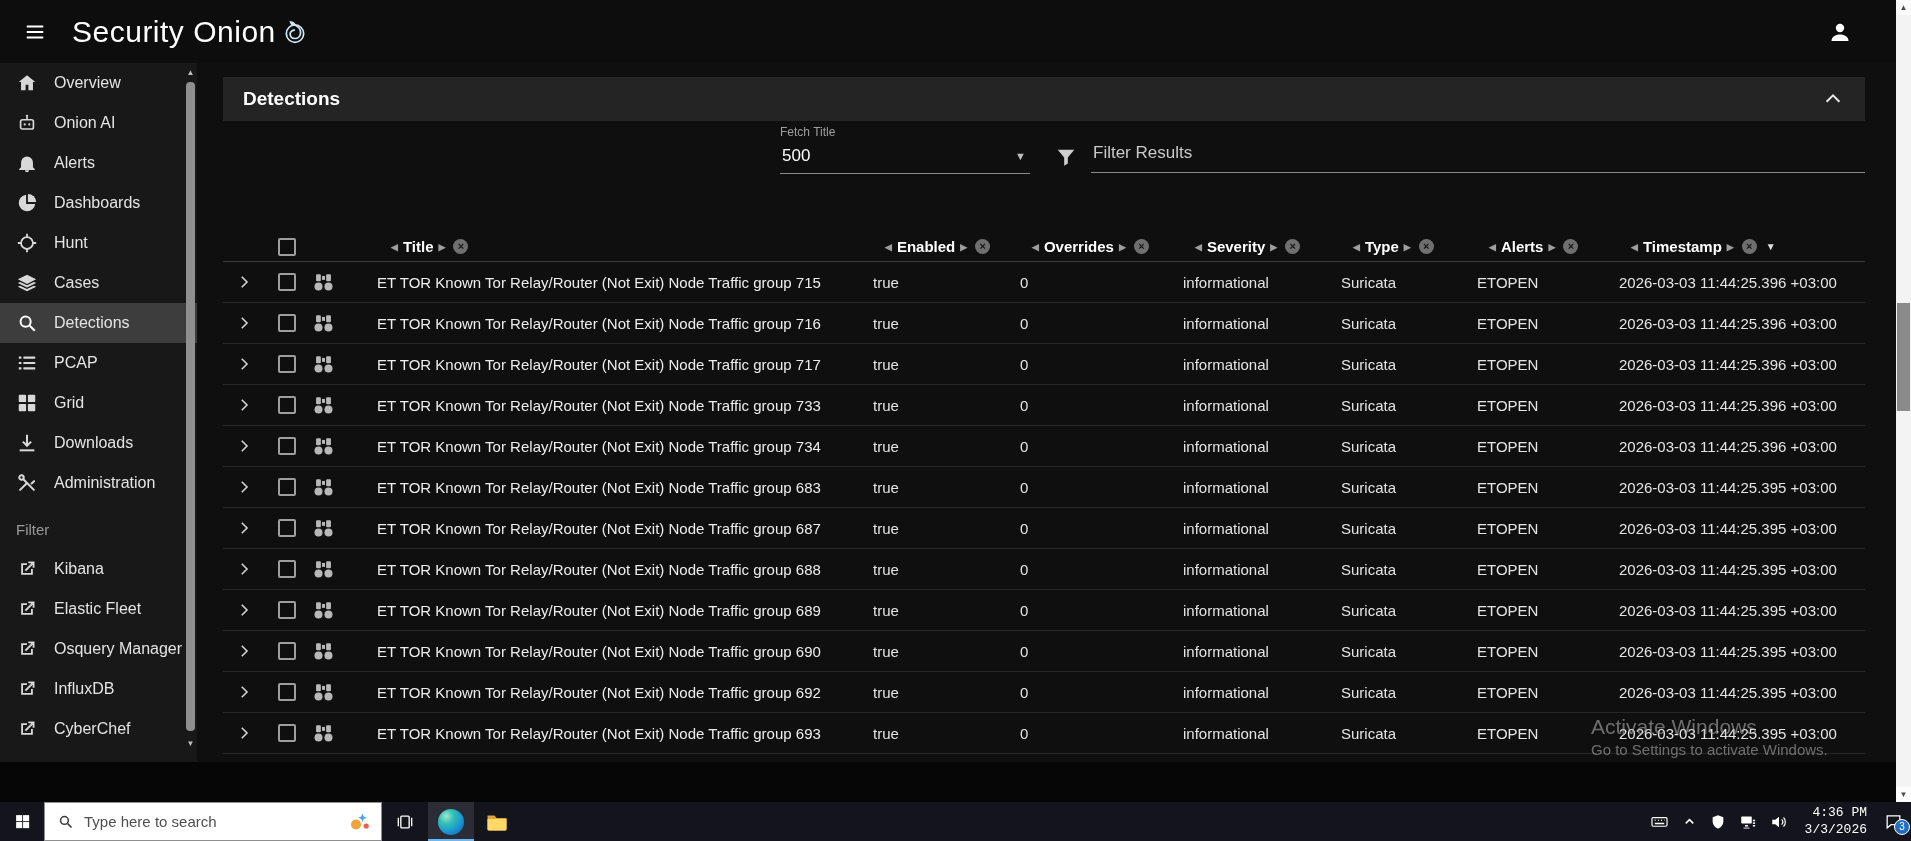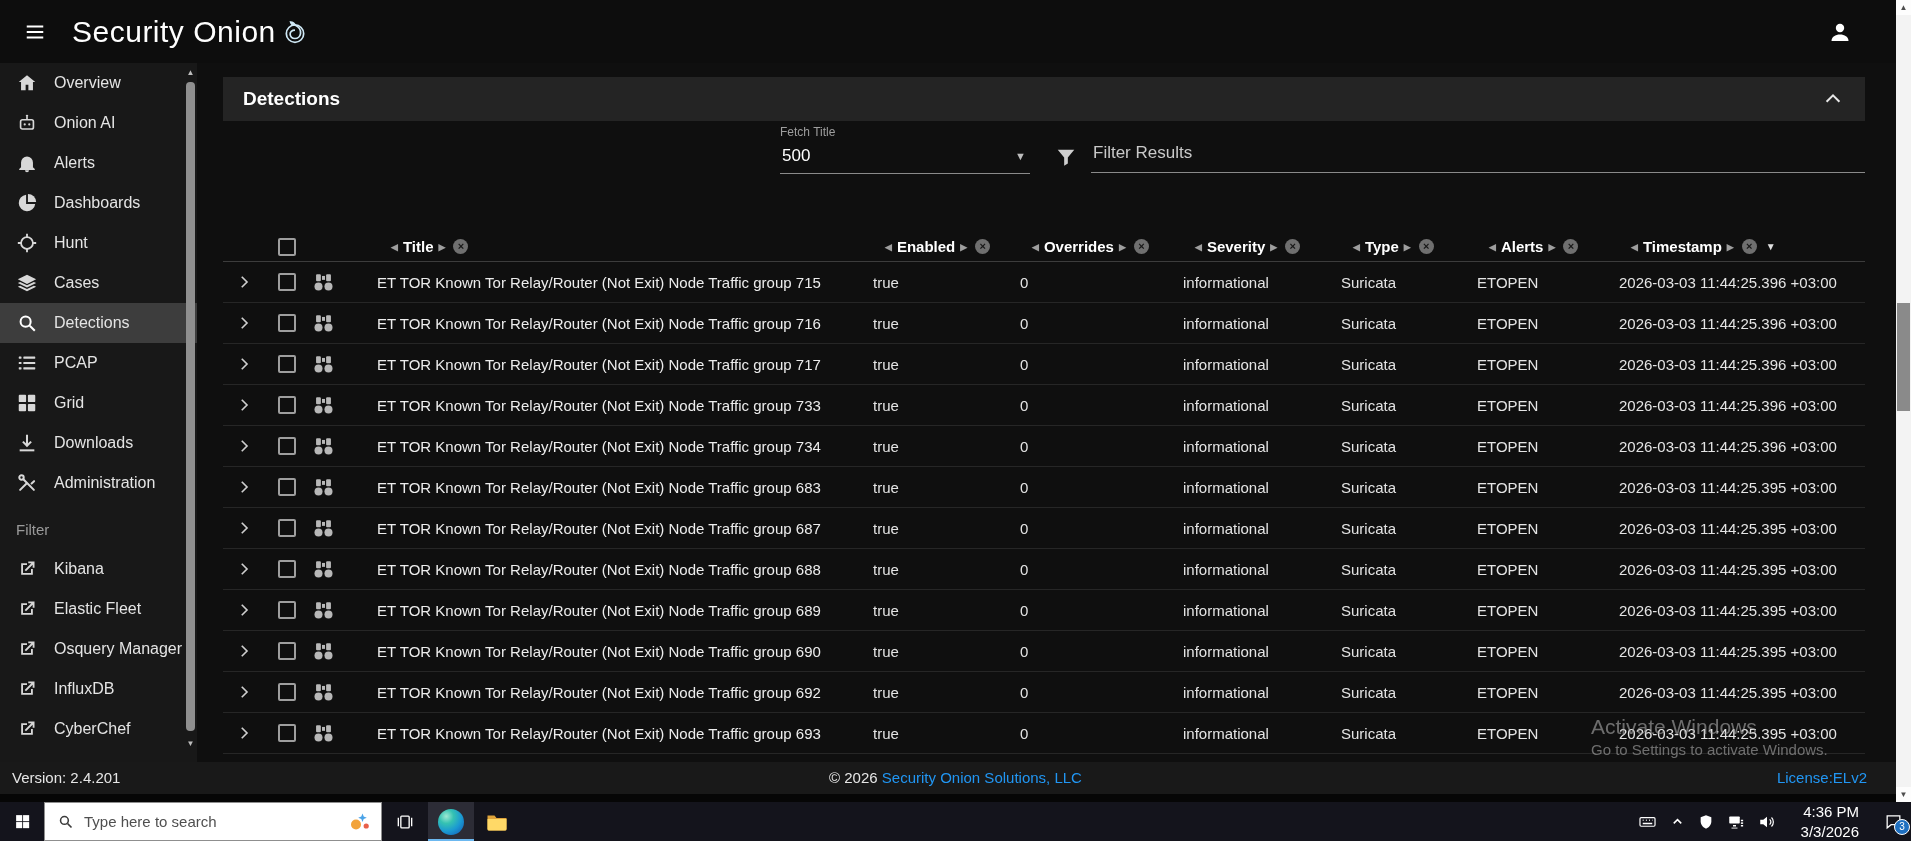--- a/index.html
+++ b/index.html
@@ -80,21 +80,21 @@
   
   .taskbar { position:absolute; left:0; top:802px; width:1911px; height:39px; background:#14141c; display:flex; align-items:stretch; z-index:40; }
   .tb-start { width:44px; display:flex; align-items:center; justify-content:center; cursor:pointer; }
   .tb-search { width:338px; background:#fff; border:1px solid #8f8f8f; display:flex; align-items:center; gap:10px; padding:0 8px 0 12px; cursor:text; }
   .tb-search-text { color:#4f4f4f; font-size:15px; flex:1; white-space:nowrap; }
   .tb-btn { width:46px; display:flex; align-items:center; justify-content:center; cursor:pointer; }
   .tb-btn.active-app { background:#2c2c36; box-shadow:inset 0 -2px 0 #6cb8f0; }
   .edge-ball { width:26px; height:26px; border-radius:50%; background:radial-gradient(circle at 32% 28%, #9fe8d3 0%, #35c2b2 28%, #1b9ad2 58%, #1254b2 100%); }
   .tb-tray { margin-left:auto; display:flex; align-items:center; gap:13px; padding-right:8px; color:#fff; }
   .tray-ico { display:flex; align-items:center; justify-content:center; cursor:pointer; }
-  .tb-clock { text-align:right; font-size:15px; line-height:1.3; cursor:default; margin:0 12px; }
+  .tb-clock { text-align:right; font-size:13px; line-height:1.3; cursor:default; margin:0 4px;font-family:Liberation Mono, monospace; }
   .tb-bubble { position:relative; cursor:pointer; }
   .tb-badge { position:absolute; right:-7px; bottom:-4px; width:16px; height:16px; border-radius:50%; background:#1f70c1; border:1px solid #fff; color:#fff; font-size:10px; line-height:14px; text-align:center; }
 </style>
 </head>
 <body>
 
 <div class="page">
 
   <header class="appbar">
     <div class="hamburger">
@@ -688,27 +688,20 @@
   </div>
 </div>
     </div>
   </main>
 
   <div class="watermark">
     <div class="l1">Activate Windows</div>
     <div class="l2">Go to Settings to activate Windows.</div>
   </div>
 
-  <footer class="footer">
-    <span class="footer-left">Version: 2.4.201</span>
-    <span class="footer-center">
-      <span>© 2026 </span><a class="link">Security Onion Solutions, LLC</a>
-    </span>
-    <a class="footer-right link">License:ELv2</a>
-  </footer>
 
   <div class="page-scrollbar">
     <div class="ps-arrow up">▲</div>
     <div class="ps-thumb"></div>
     <div class="ps-arrow down">▼</div>
   </div>
 
   <div class="taskbar">
     <div class="tb-start">
       <svg width="17" height="17" viewBox="0 0 24 24" fill="#fff">

